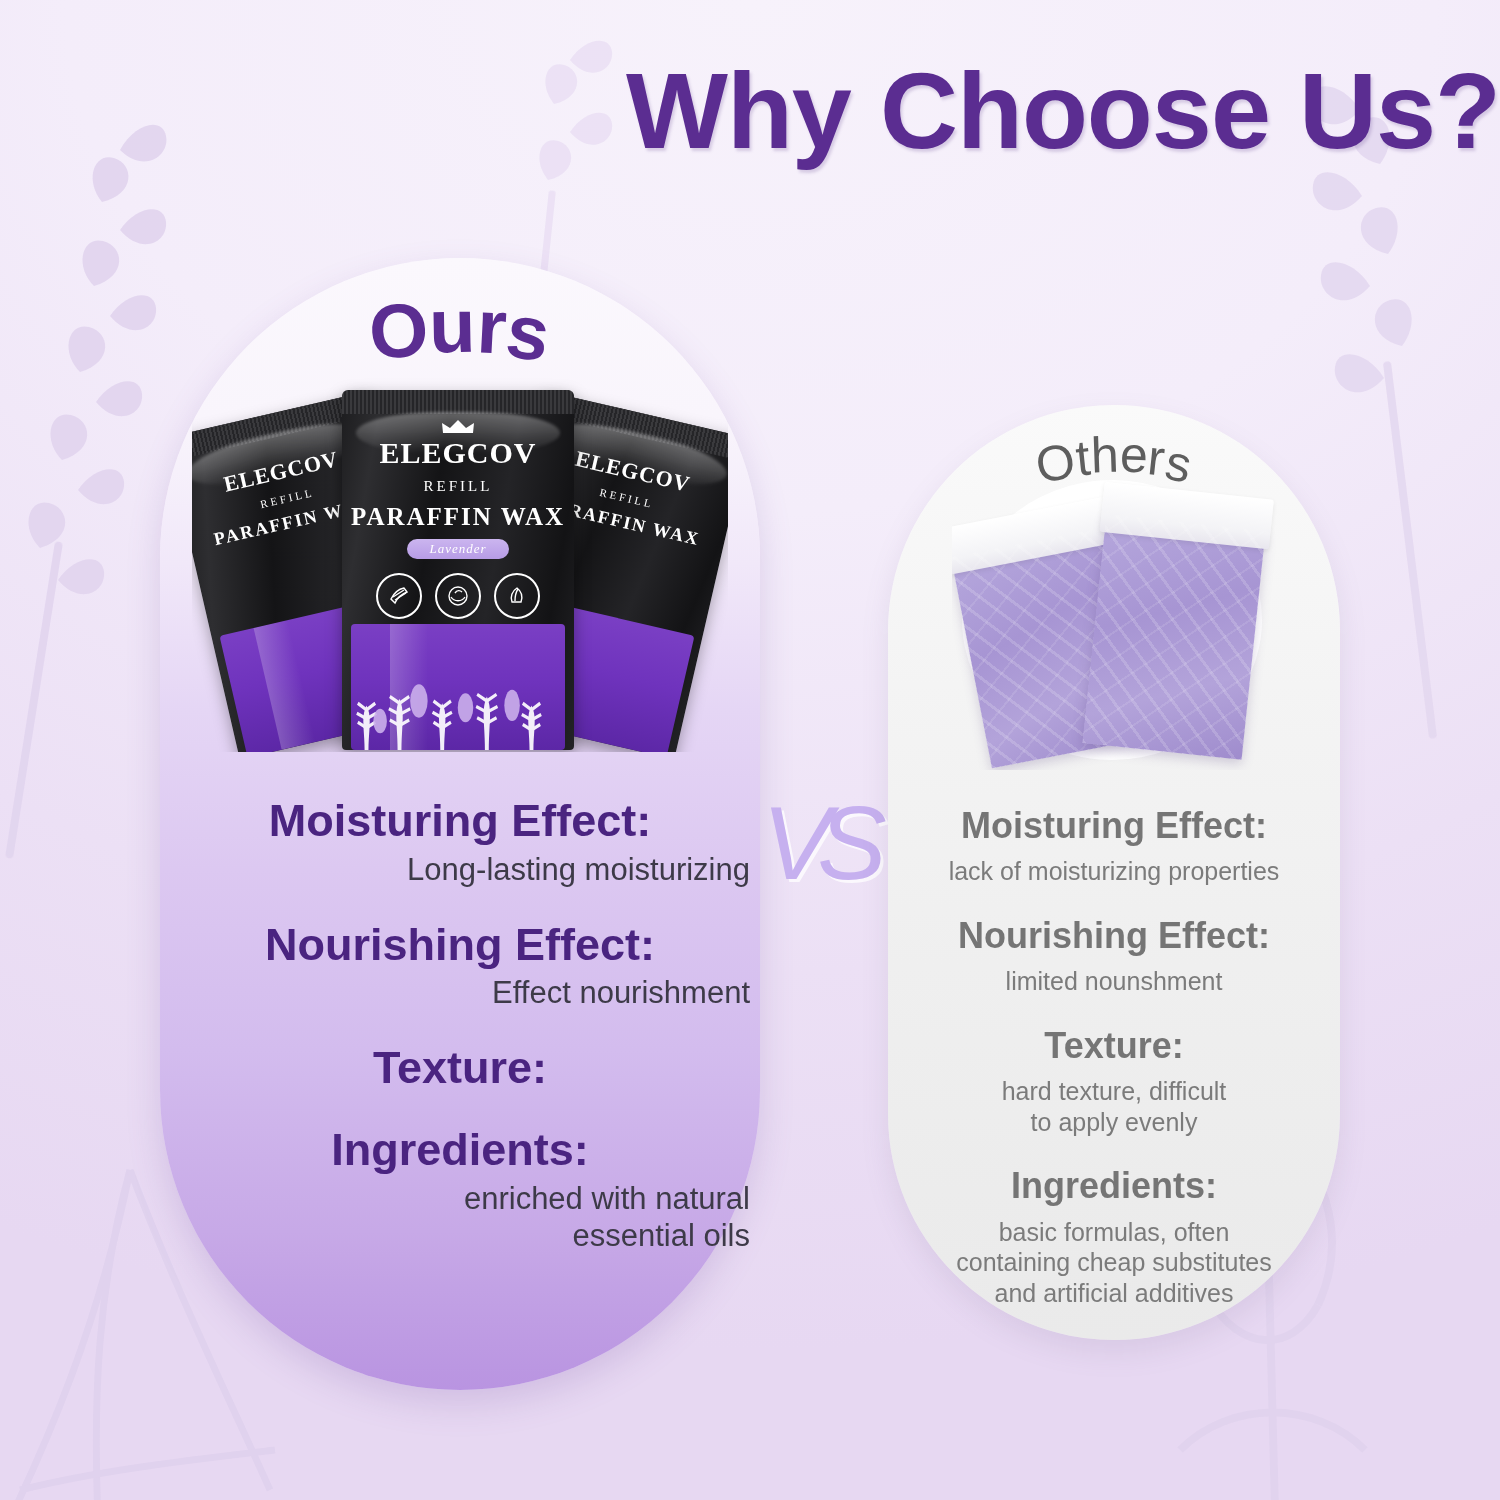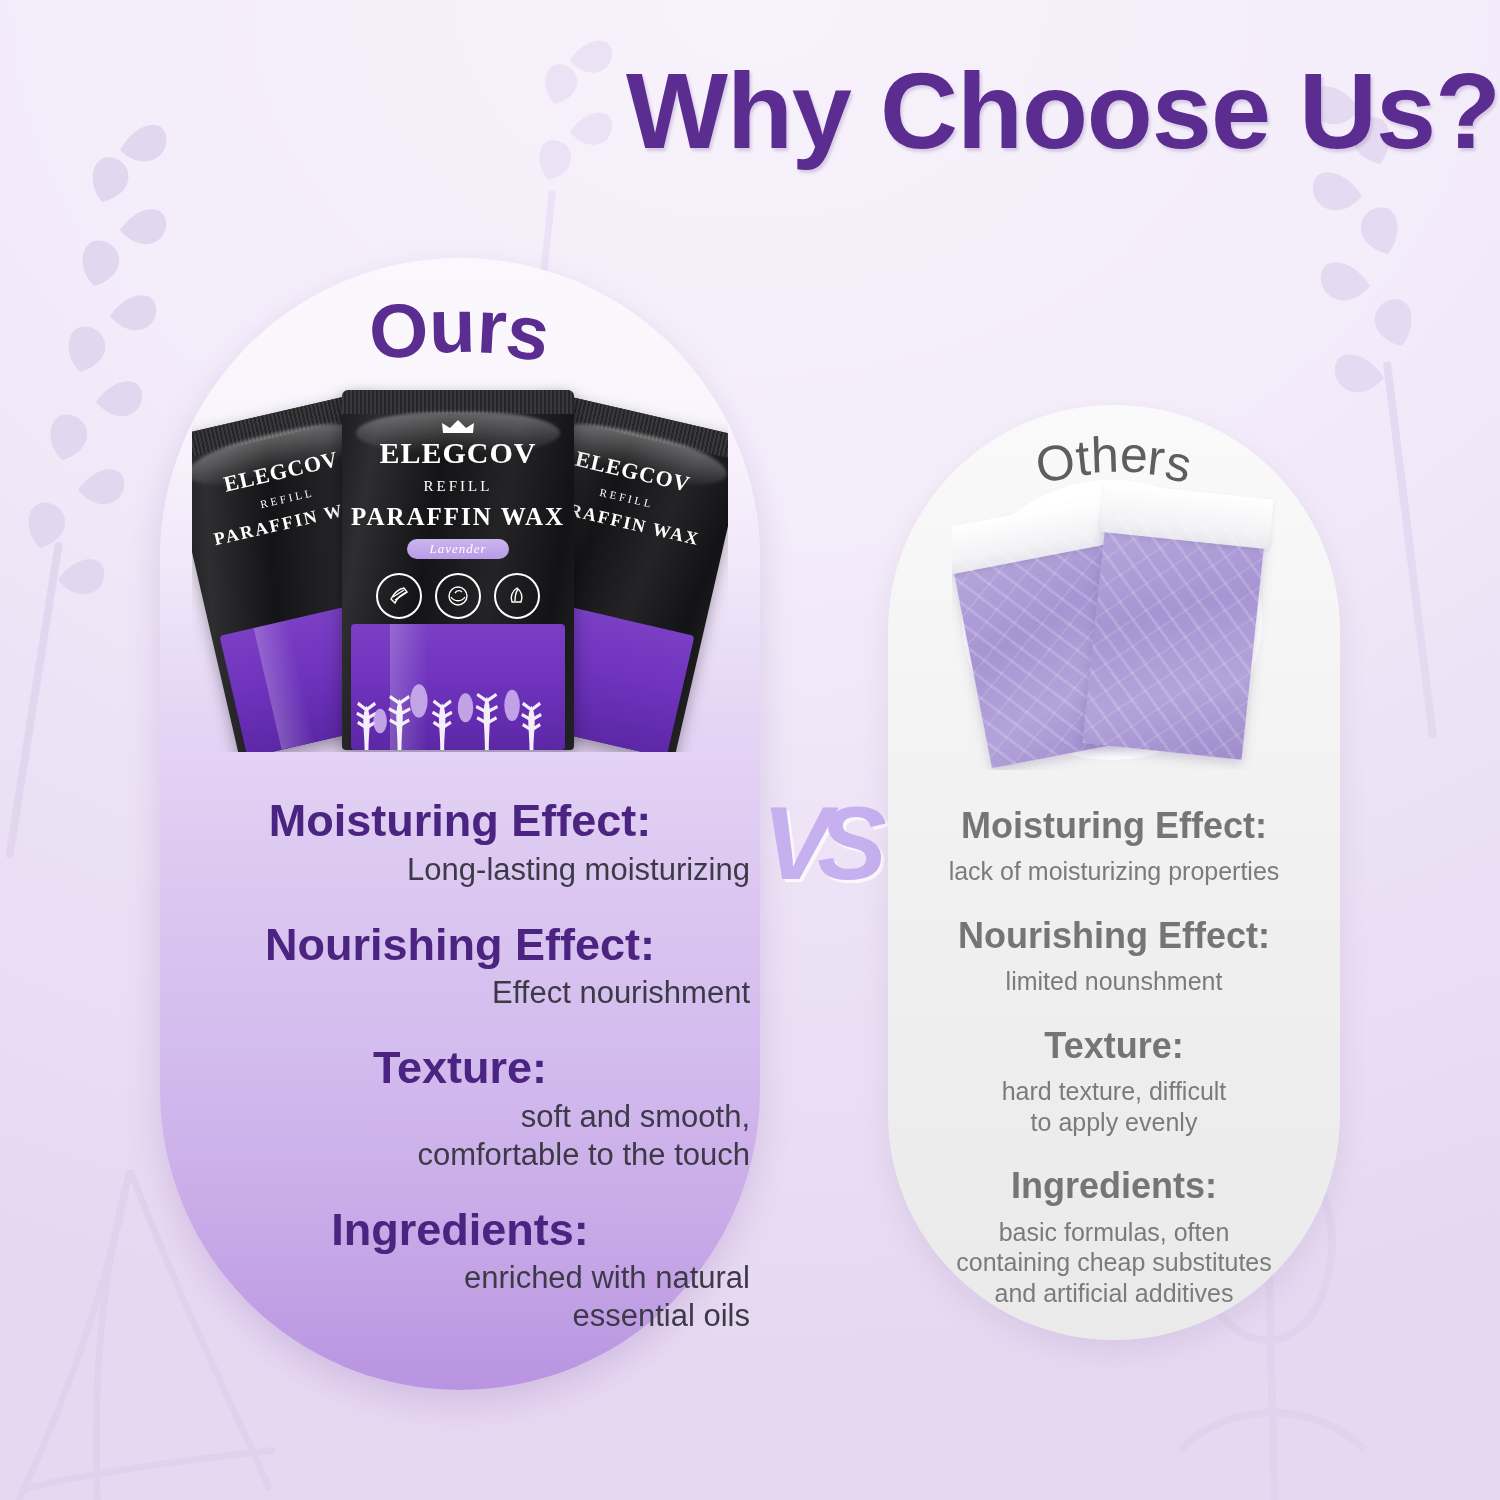--- a/index.html
+++ b/index.html
@@ -154,21 +154,21 @@
   .waxblock .topwrap{
     position:absolute;left:-3%;right:-3%;top:-14%;height:22%;
     background:linear-gradient(180deg,#ffffff 0%,#f3f3f6 70%,#e8e6ee 100%);
     border-radius:3px;
     box-shadow:0 2px 5px rgba(0,0,0,.08);
   }
 
   
   .vs{
     position:absolute;left:762px;top:788px;width:120px;height:110px;
-    font-size:104px;font-weight:bold;font-style:italic;
+    font-size:104px;font-weight:normal;font-style:italic;
     color:#c6b0ef;
     line-height:110px;
     letter-spacing:-14px;
     text-shadow:3px 3px 0 rgba(255,255,255,.75);
   }
 
   
   .features{position:absolute;text-align:center;}
   .features-ours{left:170px;top:795px;width:580px;}
   .features-others{left:895px;top:805px;width:438px;}
@@ -398,21 +398,20 @@
     <div class="feat">
       <div class="f-head">Moisturing Effect:</div>
       <div class="f-desc">Long-lasting moisturizing</div>
     </div>
     <div class="feat">
       <div class="f-head">Nourishing Effect:</div>
       <div class="f-desc">Effect nourishment</div>
     </div>
     <div class="feat">
       <div class="f-head">Texture:</div>
-      <div class="f-desc">soft and smooth,<br>comfortable to the touch</div>
     </div>
     <div class="feat">
       <div class="f-head">Ingredients:</div>
       <div class="f-desc">enriched with natural<br>essential oils</div>
     </div>
   </div>
 
   <div class="features features-others">
     <div class="feat">
       <div class="f-head">Moisturing Effect:</div>

